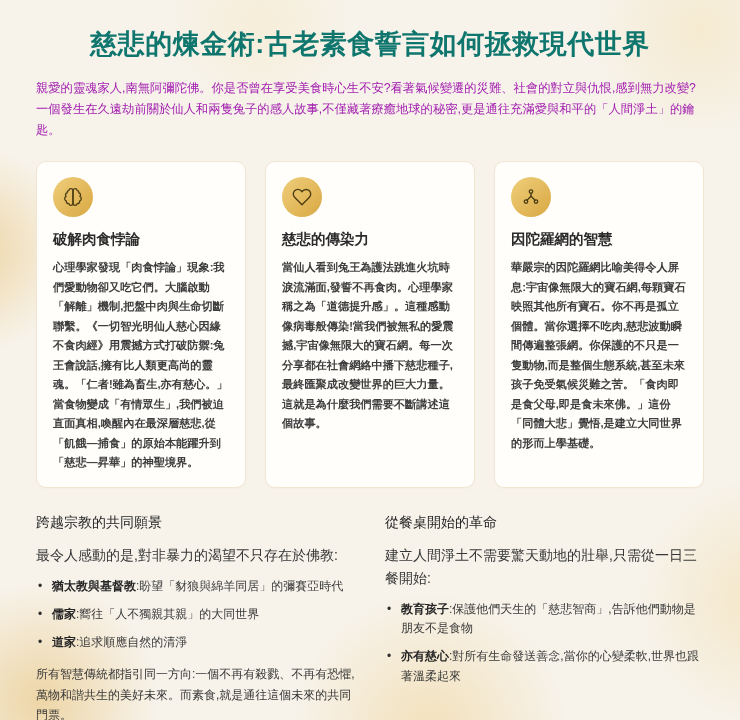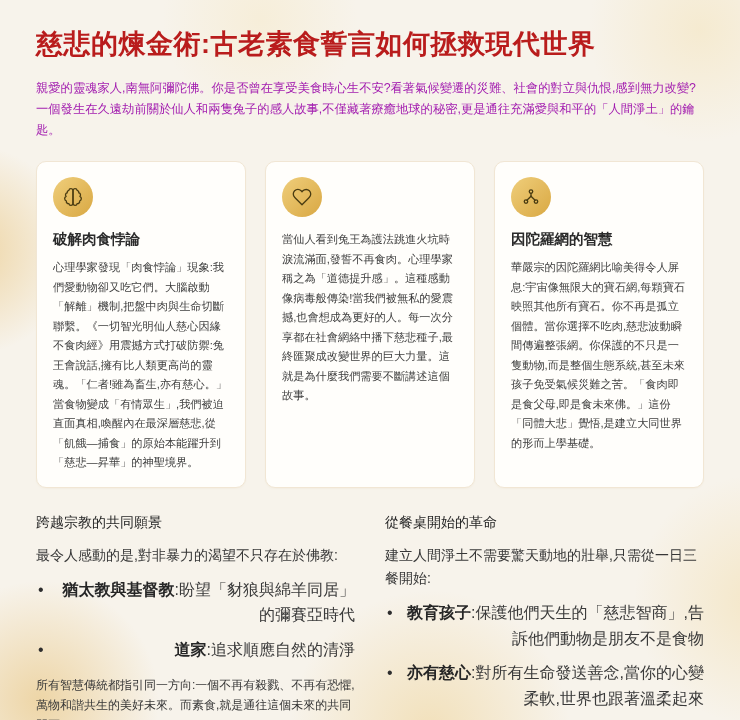--- a/index.html
+++ b/index.html
@@ -18,22 +18,23 @@
       radial-gradient(circle 180px at 760px 600px,  rgba(240,212,146,0.40), rgba(240,212,146,0) 70%),
       radial-gradient(circle 160px at 700px 30px,   rgba(243,224,176,0.45), rgba(243,224,176,0) 70%),
       radial-gradient(circle 140px at 260px 20px,   rgba(245,230,190,0.40), rgba(245,230,190,0) 70%);
   }
   .page { padding: 26px 36px 20px 36px; }
 
   h1.title {
     font-size: 27px;
     font-weight: 700;
     letter-spacing: 0.5px;
-    color: #b91c1c;
+    color: #0f766e;
     margin-bottom: 16px;
+    text-align: center;
   }
   p.intro {
     font-size: 12.3px;
     line-height: 1.72;
     color: #a21caf;
     margin-bottom: 20px;
   }
 
   .cards {
     display: grid;
@@ -63,20 +64,21 @@
   .card h3 {
     font-size: 14.5px;
     font-weight: 700;
     color: #2b2b2b;
     margin-bottom: 9px;
   }
   .card p {
     font-size: 11.2px;
     line-height: 1.74;
     color: #3e3e3e;
+    font-weight: bold;
   }
 
   .two-cols {
     display: grid;
     grid-template-columns: 1fr 1fr;
     gap: 30px;
     margin-bottom: 26px;
   }
   .two-cols h2 {
     font-size: 14px;
@@ -85,27 +87,26 @@
     margin-bottom: 12px;
   }
   .two-cols p.col-intro {
     font-size: 14px;
     line-height: 1.65;
     color: #373737;
     margin-bottom: 10px;
   }
   ul.bullets { list-style: none; }
   ul.bullets li {
-    font-size: 16px;
+    font-size: 12px;
     line-height: 1.6;
     color: #3a3a3a;
     padding-left: 16px;
     position: relative;
     margin-bottom: 9px;
-    text-align: right;
   }
   ul.bullets li::before {
     content: "•";
     position: absolute;
     left: 2px;
     top: 0;
     color: #2e2e2e;
   }
   ul.bullets .lead { font-weight: 700; color: #262626; }
   p.closing {
@@ -136,21 +137,22 @@
       <h3>破解肉食悖論</h3>
       <p>心理學家發現「肉食悖論」現象:我們愛動物卻又吃它們。大腦啟動「解離」機制,把盤中肉與生命切斷聯繫。《一切智光明仙人慈心因緣不食肉經》用震撼方式打破防禦:兔王會說話,擁有比人類更高尚的靈魂。「仁者!雖為畜生,亦有慈心。」當食物變成「有情眾生」,我們被迫直面真相,喚醒內在最深層慈悲,從「飢餓—捕食」的原始本能躍升到「慈悲—昇華」的神聖境界。</p>
     </div>
 
     <div class="card">
       <div class="icon-circle">
         <svg viewBox="0 0 24 24" aria-hidden="true">
           <path d="M20.84 4.61a5.5 5.5 0 0 0-7.78 0L12 5.67l-1.06-1.06a5.5 5.5 0 0 0-7.78 7.78l1.06 1.06L12 21.23l7.78-7.78 1.06-1.06a5.5 5.5 0 0 0 0-7.78z"></path>
         </svg>
       </div>
-      <p>當仙人看到兔王為護法跳進火坑時淚流滿面,發誓不再食肉。心理學家稱之為「道德提升感」。這種感動像病毒般傳染!當我們被無私的愛震撼,也會想成為更好的人。每一次分享都在社會網絡中播下慈悲種子,最終匯聚成改變世界的巨大力量。這就是為什麼我們需要不斷講述這個故事。</p>
+      <h3>慈悲的傳染力</h3>
+      <p>當仙人看到兔王為護法跳進火坑時淚流滿面,發誓不再食肉。心理學家稱之為「道德提升感」。這種感動像病毒般傳染!當我們被無私的愛震撼,宇宙像無限大的寶石網。每一次分享都在社會網絡中播下慈悲種子,最終匯聚成改變世界的巨大力量。這就是為什麼我們需要不斷講述這個故事。</p>
     </div>
 
     <div class="card">
       <div class="icon-circle">
         <svg viewBox="0 0 24 24" aria-hidden="true">
           <circle cx="12" cy="5.5" r="2.1"></circle>
           <circle cx="6" cy="17.5" r="2.1"></circle>
           <circle cx="18" cy="17.5" r="2.1"></circle>
           <path d="M12 7.6v3.4"></path>
           <path d="M12 11l-4.9 4.9"></path>
@@ -163,20 +165,21 @@
 
   </div>
 
   <div class="two-cols">
 
     <div class="col">
       <h2>跨越宗教的共同願景</h2>
       <p class="col-intro">最令人感動的是,對非暴力的渴望不只存在於佛教:</p>
       <ul class="bullets">
         <li><span class="lead">猶太教與基督教</span><span>:盼望「豺狼與綿羊同居」的彌賽亞時代</span></li>
+        <li><span class="lead">儒家</span><span>:嚮往「人不獨親其親」的大同世界</span></li>
         <li><span class="lead">道家</span><span>:追求順應自然的清淨</span></li>
       </ul>
       <p class="closing">所有智慧傳統都指引同一方向:一個不再有殺戮、不再有恐懼,萬物和諧共生的美好未來。而素食,就是通往這個未來的共同門票。</p>
     </div>
 
     <div class="col">
       <h2>從餐桌開始的革命</h2>
       <p class="col-intro">建立人間淨土不需要驚天動地的壯舉,只需從一日三餐開始:</p>
       <ul class="bullets">
         <li><span class="lead">教育孩子</span><span>:保護他們天生的「慈悲智商」,告訴他們動物是朋友不是食物</span></li>

